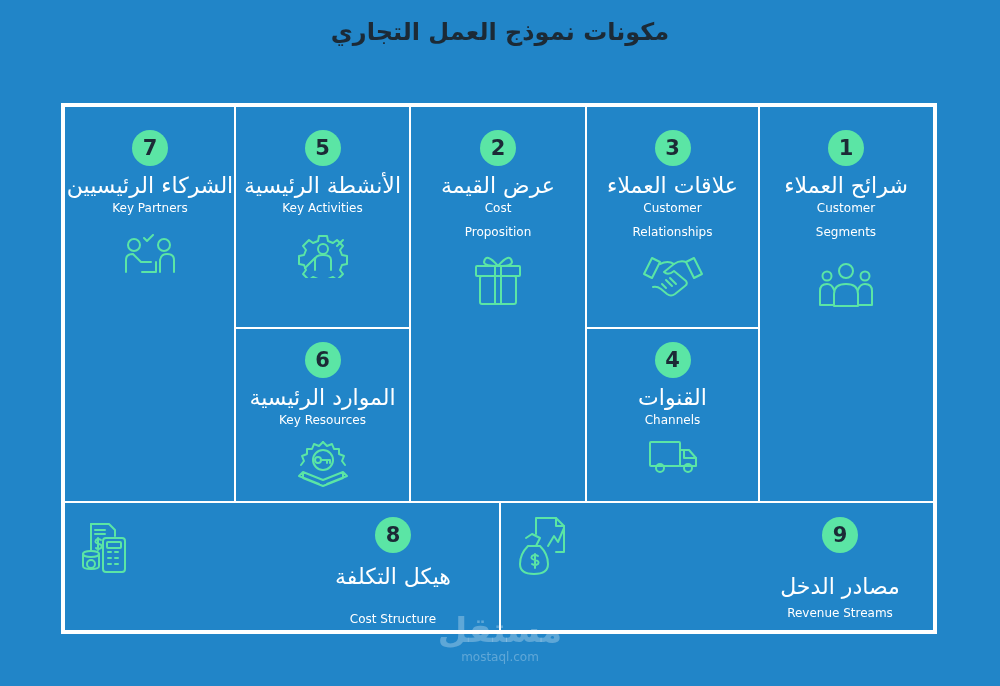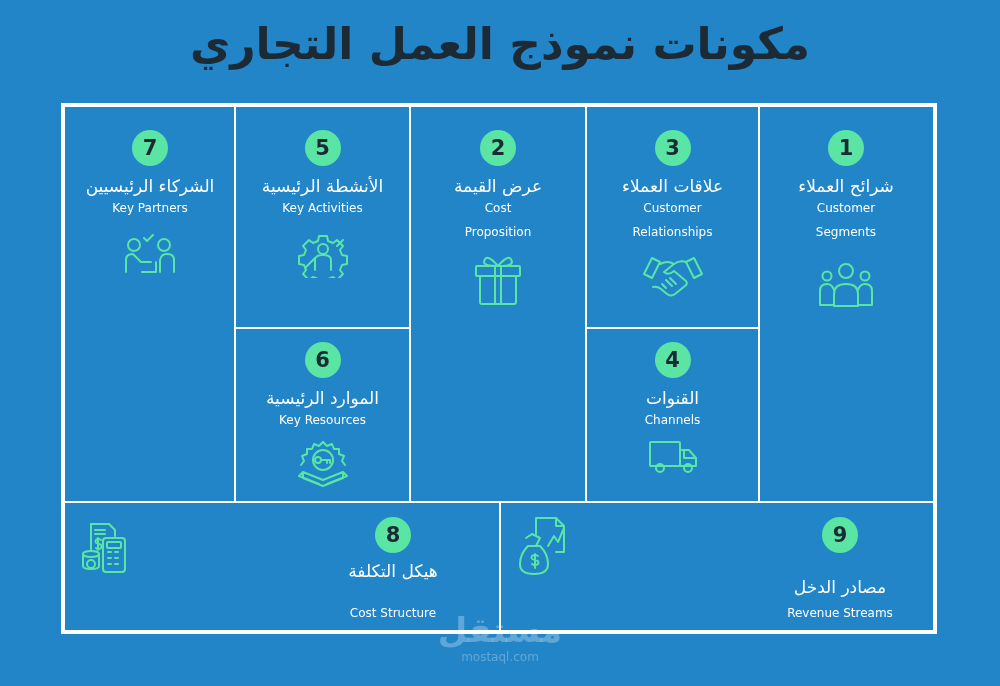--- a/index.html
+++ b/index.html
@@ -5,41 +5,41 @@
   * { box-sizing: border-box; margin: 0; padding: 0; }
   body {
     width: 1000px; height: 686px; overflow: hidden;
     background: #2185c8;
     font-family: "DejaVu Sans", sans-serif;
     position: relative;
     color: #ffffff;
   }
   .title {
     position: absolute; left: 0; top: 18px; width: 1000px;
-    text-align: center; font-size: 44px; font-weight: bold;
+    text-align: center; font-size: 24px; font-weight: bold;
     color: #1c2a36; direction: rtl;
   }
   .canvas {
     position: absolute; left: 61px; top: 103px;
     width: 876px; height: 531px;
     border: 3px solid #ffffff;
   }
   .cell {
     position: absolute;
     border: 1.5px solid #ffffff;
     display: flex; flex-direction: column; align-items: center;
   }
   .badge {
     width: 36px; height: 36px; border-radius: 50%;
     background: #5be5a5; color: #1c2a36;
     font-weight: bold; font-size: 21px;
     display: flex; align-items: center; justify-content: center;
     margin-top: 23px;
   }
-  .ar { direction: rtl; font-size: 17px; margin-top: 10px; line-height: 20px; text-align: center; }
+  .ar { direction: rtl; font-size: 22px; margin-top: 10px; line-height: 20px; text-align: center; }
   .en { font-size: 12px; line-height: 24px; text-align: center; }
   .icon { margin-top: 14px; }
   .icon svg { display: block; stroke: #5be5a5; fill: none; stroke-width: 2; stroke-linecap: round; stroke-linejoin: round; }
   .bottom .inner { position: absolute; display: flex; flex-direction: column; align-items: center; }
   .watermark {
     position: absolute; left: 0; width: 1000px; text-align: center;
     color: rgba(255,255,255,0.28); font-weight: bold;
   }
 </style>
 </head>
@@ -168,21 +168,21 @@
         <rect x="22" y="16" width="22" height="34" rx="3"></rect>
           <rect x="26" y="20" width="14" height="6" rx="1"></rect>
         <path d="M27 30 h3 M34 30 h3 M27 36 h3 M34 36 h3 M27 42 h3 M34 42 h3"></path>
         <ellipse cx="10" cy="32" rx="8" ry="3"></ellipse>
           <path d="M2 32 v12 q0 3 8 3 q8 0 8-3 v-12"></path>
         <circle cx="10" cy="42" r="4"></circle>
       </svg>
     </div>
     <div class="inner" style="left:238px;top:0;width:180px;">
       <div class="badge" style="margin-top:15px;">8</div>
-      <div class="ar" style="margin-top:8px;text-align:center;">هيكل التكلفة</div>
+      <div class="ar" style="margin-top:14px;text-align:center;">هيكل التكلفة</div>
       <div class="en" style="margin-top:20px;">Cost Structure</div>
     </div>
   </div>
 
   <div class="cell bottom" style="left:435px;top:395px;width:435px;height:130px;">
     <div class="icon" style="position:absolute;left:18px;top:14px;margin:0;">
       <svg width="50" height="60" viewBox="0 0 50 60">
         <path d="M18 18 V2 h20 l8 8 v26 h-8"></path>
           <path d="M38 2 v8 h8"></path>
         <path d="M30 30 l6-10 4 6 6-14"></path>

